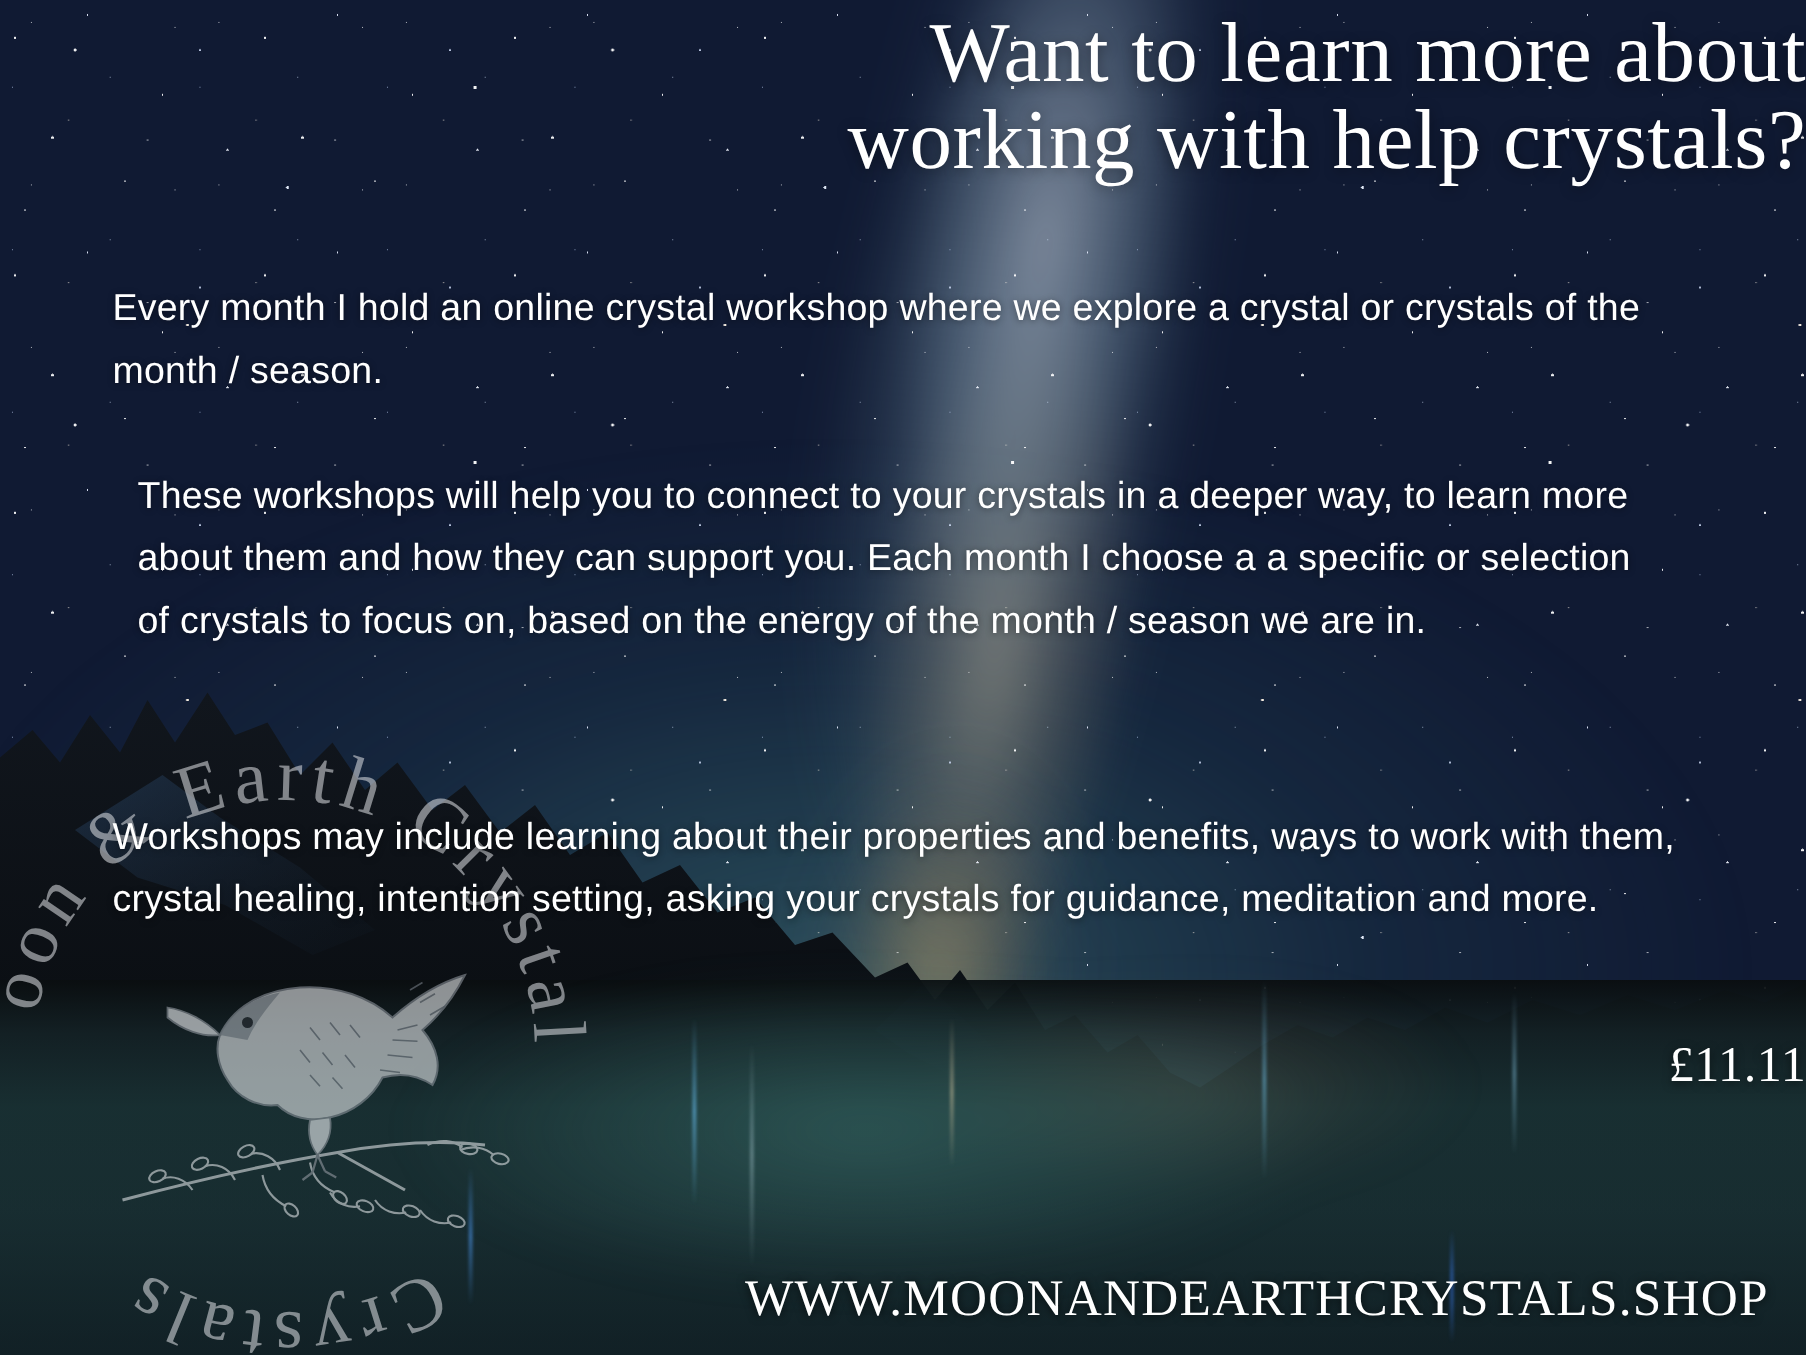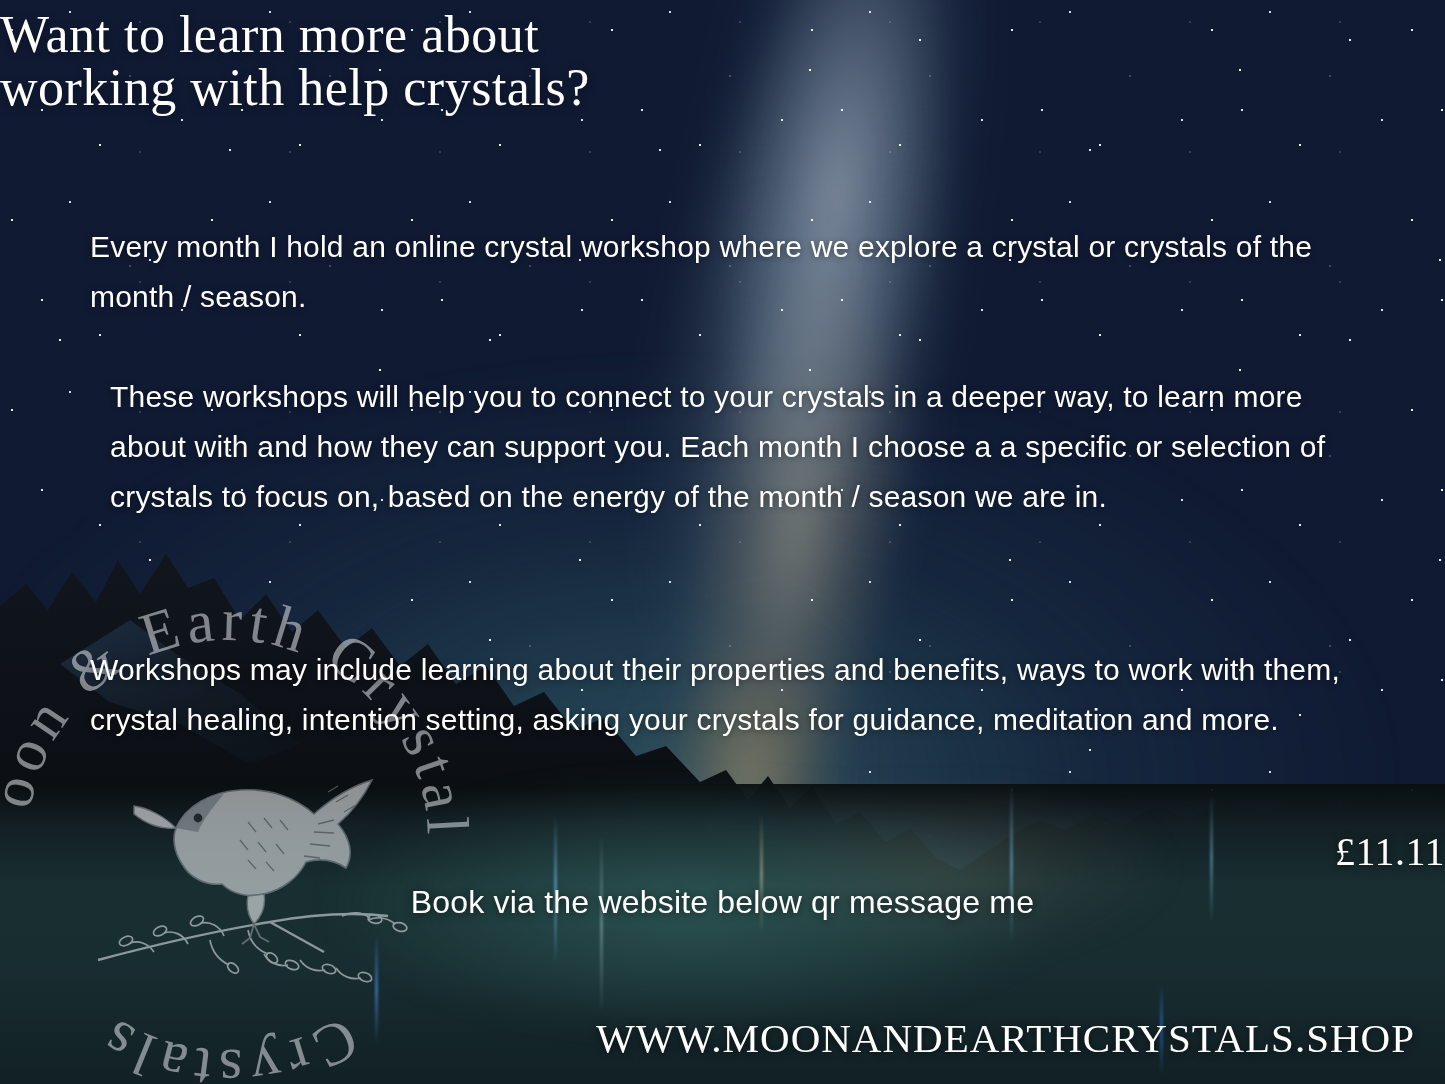--- a/index.html
+++ b/index.html
@@ -106,24 +106,24 @@
     left:-52px;top:560px;
     width:560px;height:560px;
     opacity:.62;
     pointer-events:none;
   }
   .watermark svg{display:block;width:100%;height:100%;}
 
   
   .title{
     position:absolute;left:0;right:0;top:8px;
-    text-align:left;
+    text-align:right;
     font-family:"Liberation Serif",serif;
     color:#ffffff;
-    font-size:52px;
+    font-size:68px;
     line-height:1.02;
     letter-spacing:0.5px;
     text-shadow:0 2px 10px rgba(0,0,0,.40);
   }
   .title .l2{display:block;}
 
   .body-block{
     position:absolute;left:0;right:0;
     text-align:left;
     color:#ffffff;
@@ -297,22 +297,21 @@
     </svg>
   </div>
 
   <div class="title">
     <span class="l1">Want to learn more about</span>
     <span class="l2">working with help crystals?</span>
   </div>
 
   <div id="para1" class="body-block" style="padding:0 90px;">Every month I hold an online crystal workshop where we explore a crystal or crystals of the month / season.</div>
 
-  <div id="para2" class="body-block" style="padding:0 110px;">These workshops will help you to connect to your crystals in a deeper way, to learn more about with and how they can support you. Each month I choose a a specific or selection of crystals to focus on, based on the energy of the month / season we are in.</div>
+  <div id="para2" class="body-block" style="padding:0 110px;">These workshops will help you to connect to your crystals in a deeper way, to learn more about them and how they can support you. Each month I choose a a specific or selection of crystals to focus on, based on the energy of the month / season we are in.</div>
 
   <div id="para3" class="body-block" style="padding:0 90px;">Workshops may include learning about their properties and benefits, ways to work with them, crystal healing, intention setting, asking your crystals for guidance, meditation and more.</div>
 
   <div class="price">£11.11</div>
-  <div class="book">Book via the website below qr message me</div>
 
   <div class="site">WWW.MOONANDEARTHCRYSTALS.SHOP</div>
 
 </div>
 
 </body></html>

